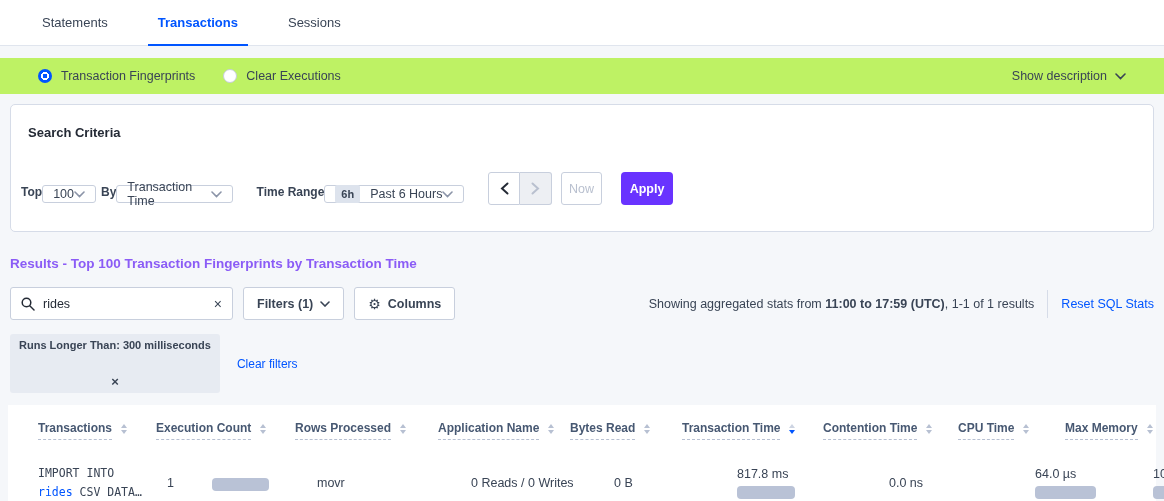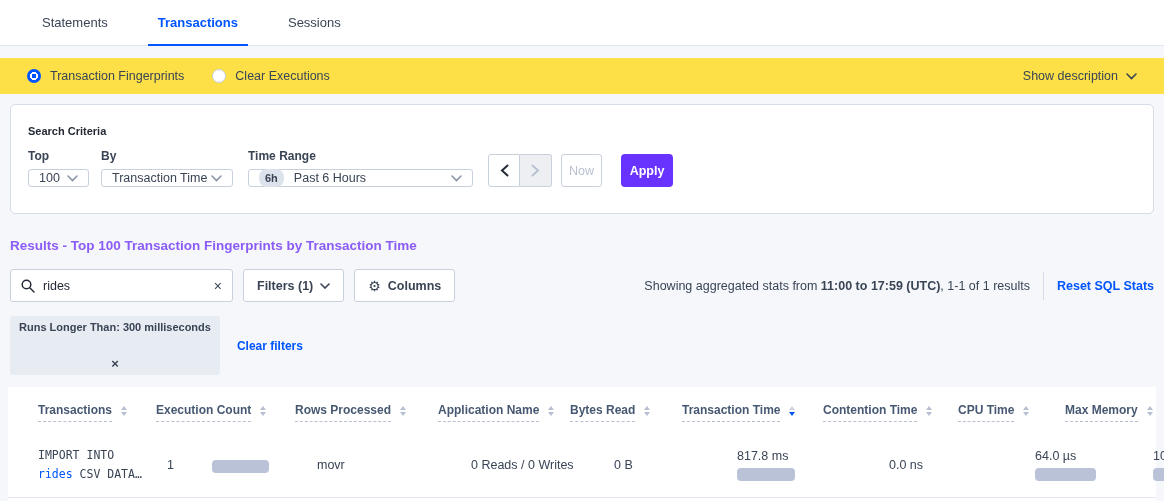--- a/index.html
+++ b/index.html
@@ -27,26 +27,26 @@
     font-size: 13px;
     color: #394455;
     cursor: pointer;
     border-bottom: 2px solid transparent;
     margin-bottom: -1px;
   }
   .tab.active { color: #0055ff; border-bottom-color: #0055ff; font-weight: bold; }
 
   
   .radio-strip {
-    background: #fde047;
+    background: #bef264;
     height: 36px;
     margin-top: 12px;
     display: flex;
     align-items: center;
-    padding: 0 27px;
+    padding: 0 38px;
   }
   .radio-opt { display: flex; align-items: center; margin-right: 28px; cursor: pointer; }
   .radio-circle {
     width: 14px; height: 14px; border-radius: 50%;
     margin-right: 9px; flex: none;
   }
   .radio-circle.checked {
     background: radial-gradient(circle at 50% 50%, #0055ff 0 2.2px, #ffffff 2.4px 3.9px, #0055ff 4.1px 7px);
   }
   .radio-circle.unchecked { background: #fff; border: 1px solid #c6cdda; }
@@ -57,36 +57,36 @@
   }
 
   
   .criteria-card {
     margin: 10px;
     background: #fff;
     border: 1px solid #d6dce8;
     border-radius: 5px;
     padding: 20px 17px 26px 17px;
   }
-  .criteria-title { font-size: 11px; font-weight: bold; color: #242a35; margin-bottom: 12px; }
+  .criteria-title { font-size: 13px; font-weight: bold; color: #242a35; margin-bottom: 32px; }
   .controls { display: flex; align-items: flex-end; }
-  .field { display: flex; flex-direction: column; justify-content: center; }
+  .field { display: flex; flex-direction: row; justify-content: center; }
   .field-label { font-size: 12px; font-weight: bold; color: #394455; margin-bottom: 6px; }
   .select {
     height: 18px; border: 1px solid #c8cfdd; border-radius: 3px;
     background: #fff; display: flex; align-items: center;
     padding: 0 10px; cursor: pointer; font-size: 12.5px; color: #394455;
   }
   .select .chev { margin-left: auto; color: #8b94a8; display: flex; }
   .w-top { width: 61px; margin-right: 12px; }
   .w-by { width: 132px; margin-right: 15px; }
   .w-range { width: 225px; margin-right: 15px; }
   .range-badge {
     background: #dde3ed; color: #394455; font-weight: bold; font-size: 11px;
-    border-radius: 8px; padding: 3px 6px; margin-right: 10px;
+    border-radius: 2px; padding: 3px 6px; margin-right: 10px;
   }
   .arrow-group { display: flex; margin-right: 9px; }
   .arrow-btn {
     width: 32px; height: 33px; border: 1px solid #c8cfdd; background: #fff;
     display: flex; align-items: center; justify-content: center; cursor: pointer;
   }
   .arrow-btn.prev { border-radius: 3px 0 0 3px; color: #242a35; }
   .arrow-btn.next { border-radius: 0 3px 3px 0; border-left: none; background: #edeff3; color: #b9c0cf; cursor: default; }
   .now-btn {
     width: 41px; height: 33px; border: 1px solid #c8cfdd; border-radius: 3px;
@@ -112,21 +112,21 @@
   }
   .clear-x { color: #394455; font-size: 14px; cursor: pointer; line-height: 1; }
   .tool-btn {
     height: 33px; background: #fff; border: 1px solid #c8cfdd; border-radius: 3px;
     display: flex; align-items: center; gap: 7px; padding: 0 13px; margin-right: 10px;
     font-size: 12.5px; font-weight: bold; color: #394455; cursor: pointer;
   }
   .gear { font-size: 14px; font-weight: normal; }
   .stats-line { margin-left: auto; font-size: 12.5px; color: #394455; white-space: nowrap; }
   .v-divider { width: 1px; height: 28px; background: #d6dce8; margin: 0 13px; }
-  .link { color: #0055ff; font-weight: bold; font-size: 12.5px; cursor: pointer; text-decoration: none; white-space: nowrap; }
+  .link { color: #0055ff; font-weight: normal; font-size: 12.5px; cursor: pointer; text-decoration: none; white-space: nowrap; }
 
   .filter-row { display: flex; align-items: center; margin: 14px 10px 0 10px; }
   .filter-pill {
     background: #e7ebf2; border-radius: 3px; padding: 5px 9px;
     font-size: 11px; font-weight: bold; color: #394455;
     display: flex; align-items: center; gap: 24px; flex-direction: column;
   }
   .filter-pill .clear-x { font-size: 13px; }
   .clear-filters { margin-left: 17px; font-size: 12px; }
 

